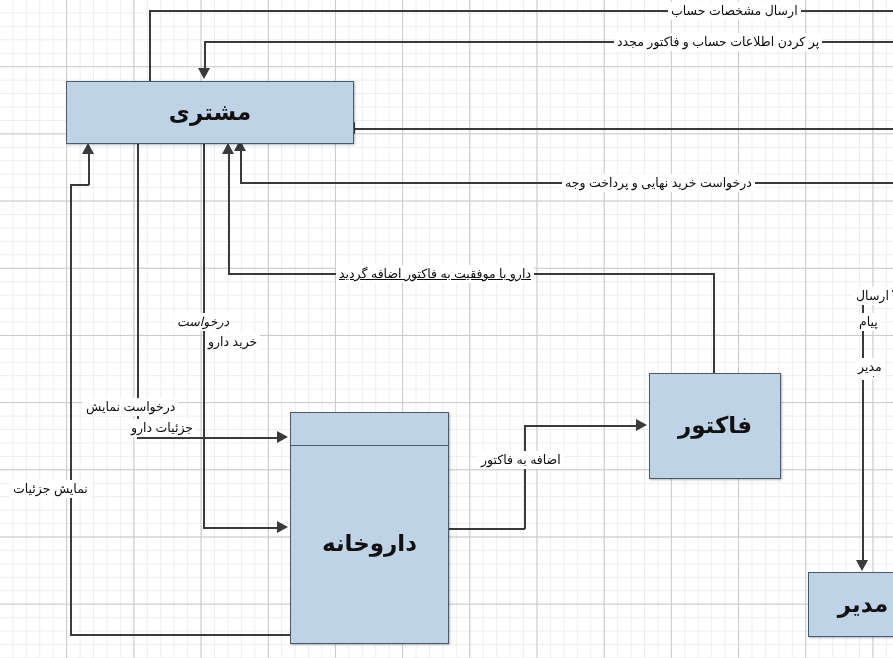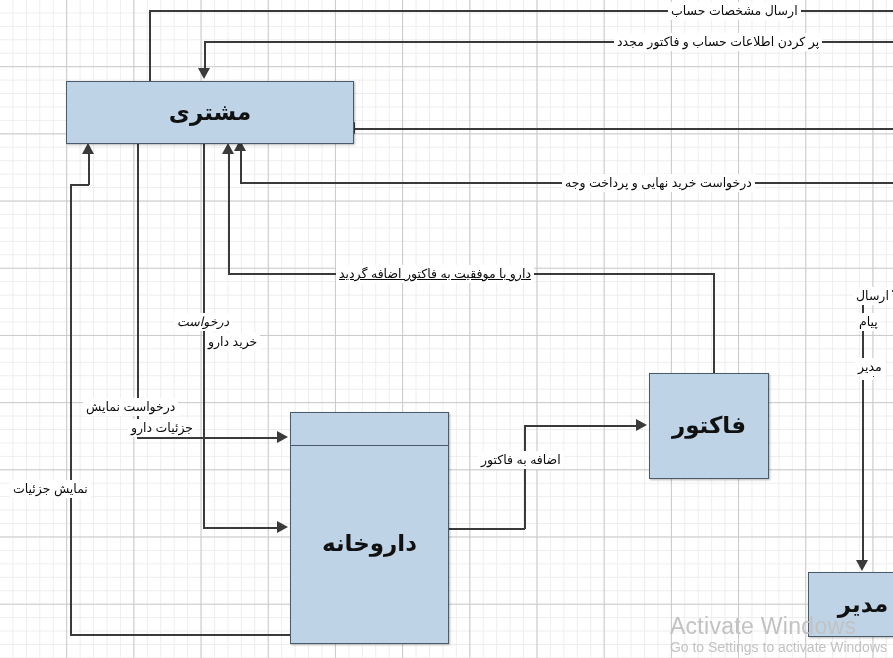--- a/index.html
+++ b/index.html
@@ -178,21 +178,21 @@
     <span class="node-label">مشتری</span>
   </div>
 
   <div class="node has-band" style="left:290px; top:412px; width:159px; height:232px;">
     <div class="band"></div>
     <div class="band-body">
       <span class="node-label">داروخانه</span>
     </div>
   </div>
 
-  <div class="node" style="left:649px; top:373px; width:120px; height:106px;">
+  <div class="node" style="left:649px; top:373px; width:132px; height:106px;">
     <span class="node-label">فاکتور</span>
   </div>
 
   <div class="node" style="left:808px; top:572px; width:110px; height:65px;">
     <span class="node-label">مدیر</span>
   </div>
 
   <div class="elabel" style="left:668px; top:2px;">ارسال مشخصات حساب</div>
 
   <div class="elabel" style="left:614px; top:33px;">پر کردن اطلاعات حساب و فاکتور مجدد</div>
@@ -210,18 +210,14 @@
 
   <div class="elabel" style="left:10px; top:480px;">نمایش جزئیات</div>
 
   <div class="elabel" style="left:478px; top:451px;">اضافه به فاکتور</div>
 
   <div class="elabel" style="left:853px; top:287px;">ارسال</div>
   <div class="elabel" style="left:856px; top:313px;">پیام</div>
   <div class="elabel" style="left:862px; top:338px;margin-top:24px;">به</div>
   <div class="elabel" style="left:855px; top:358px;">مدیر</div>
 
-  <div id="watermark">
-    <div class="wm1">Activate Windows</div>
-    <div class="wm2">Go to Settings to activate Windows</div>
-  </div>
 
 </div>
 
 </body></html>

